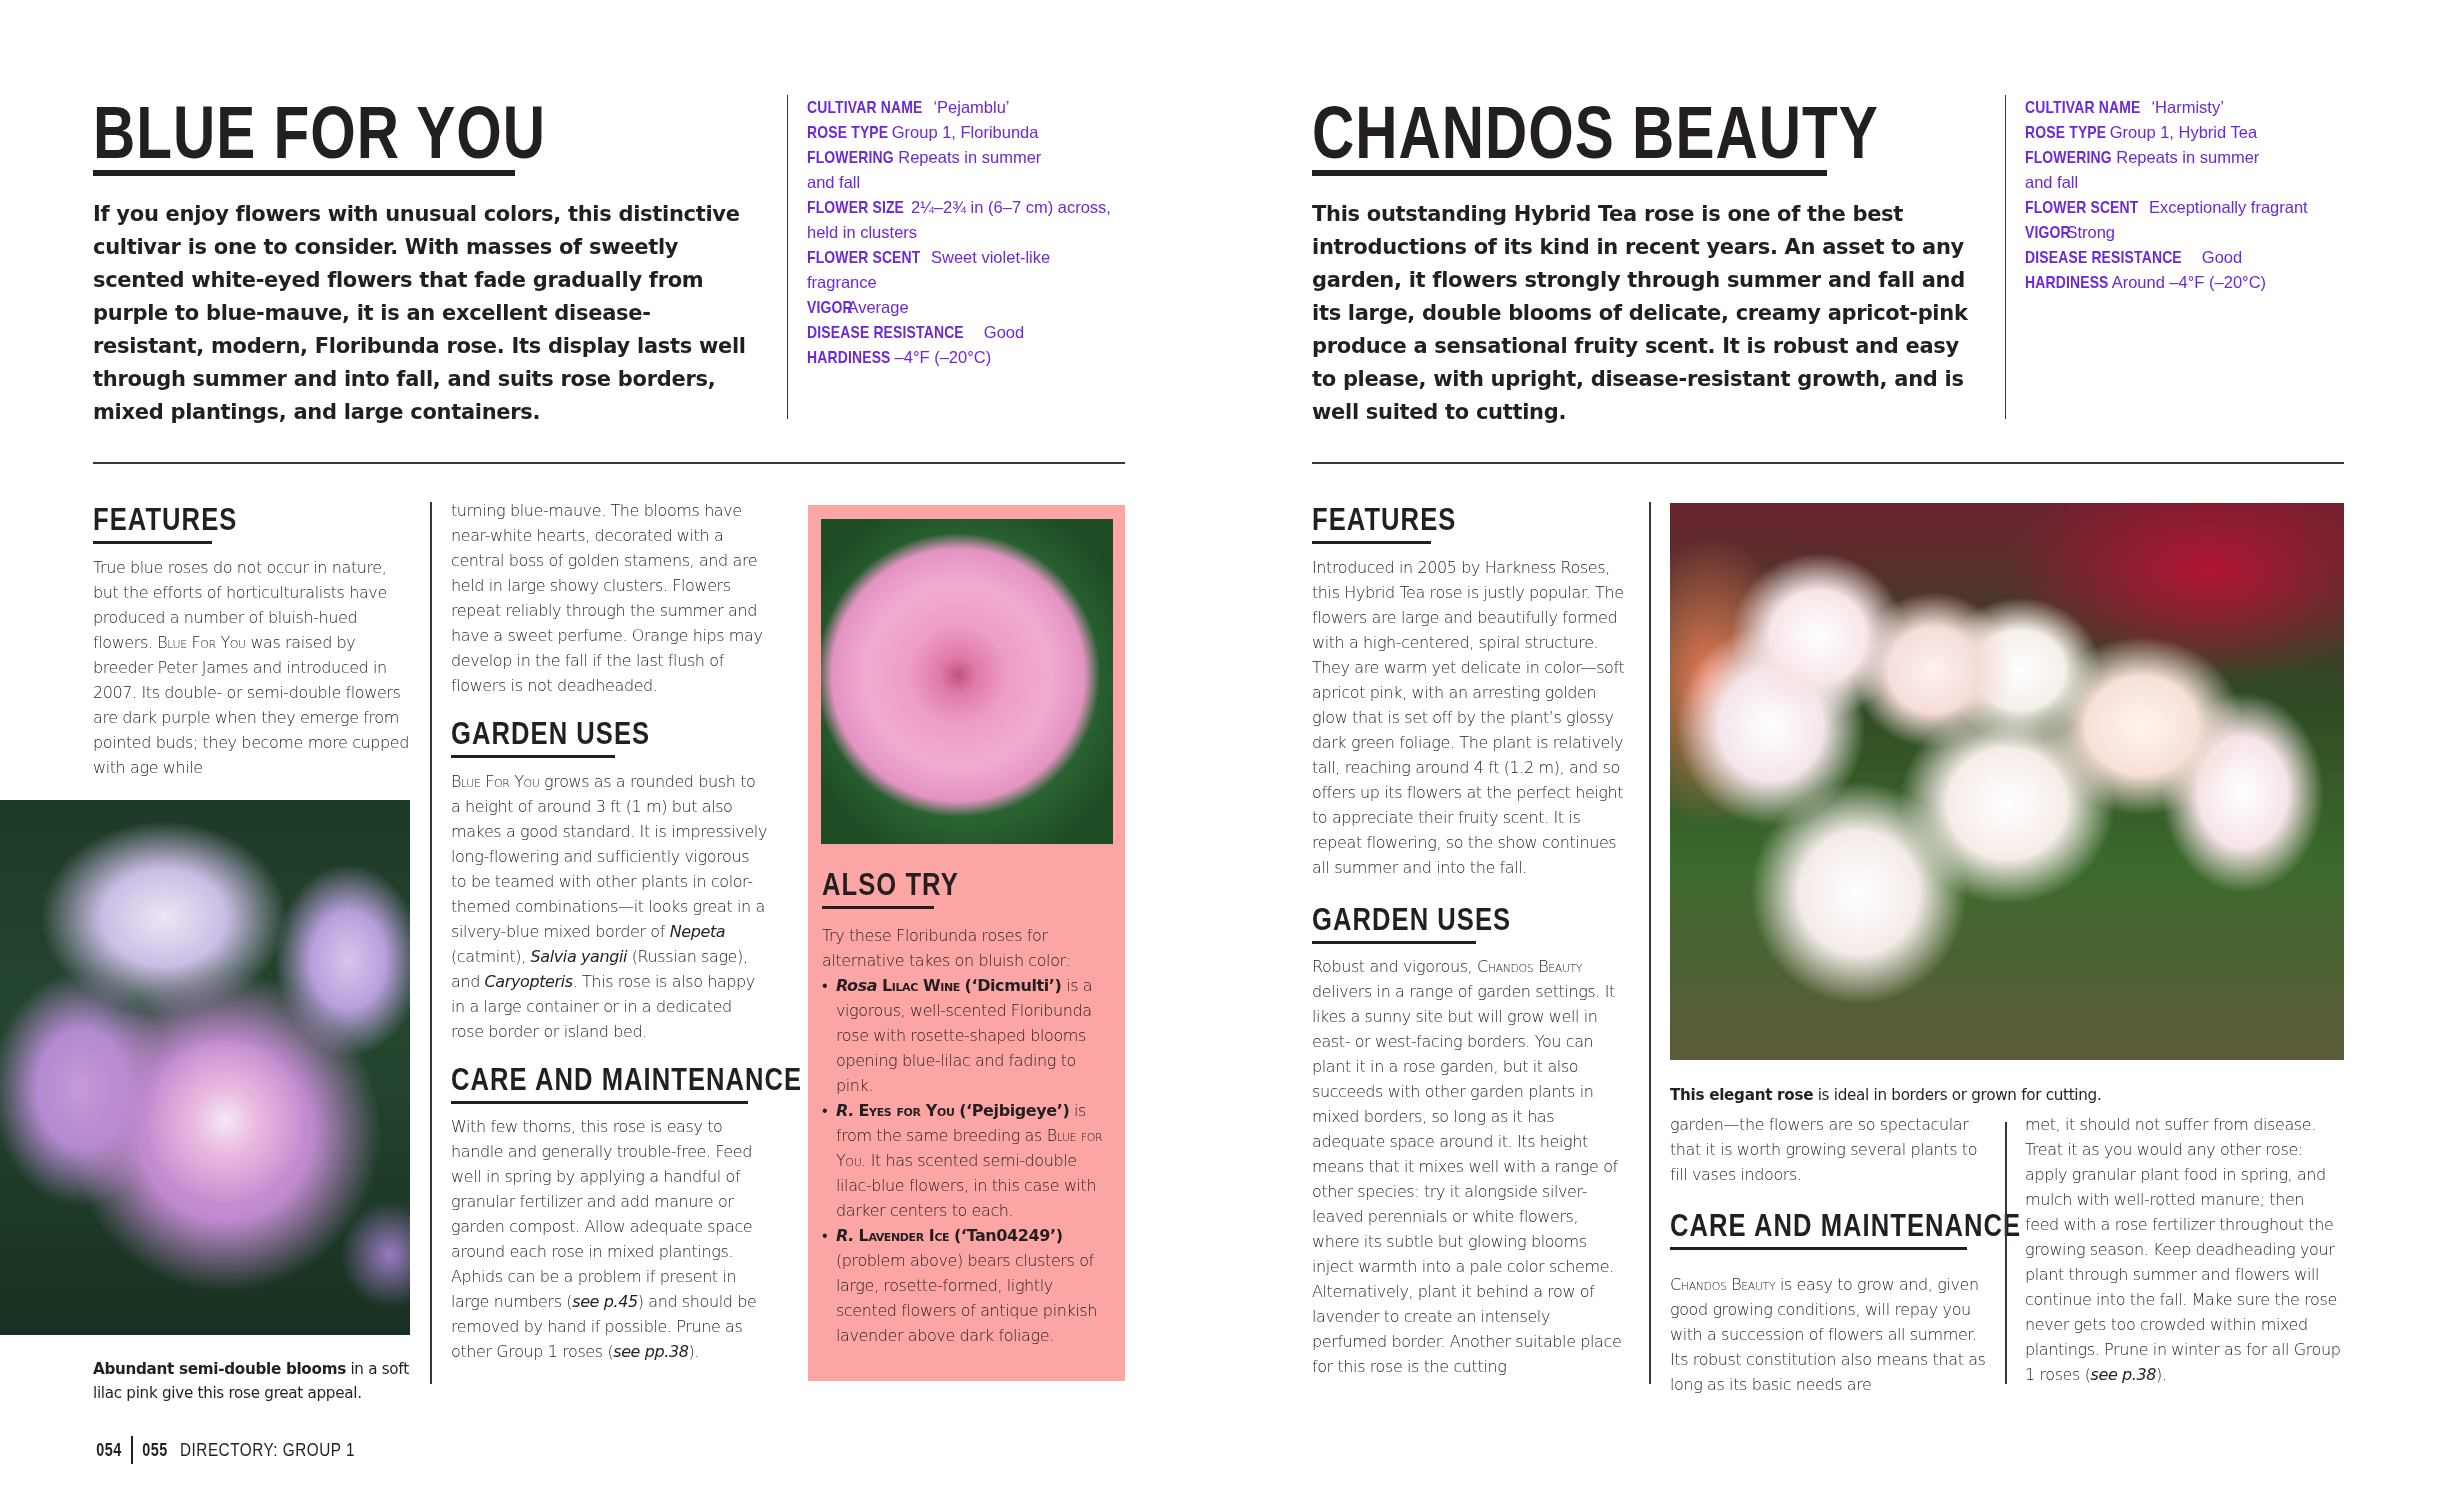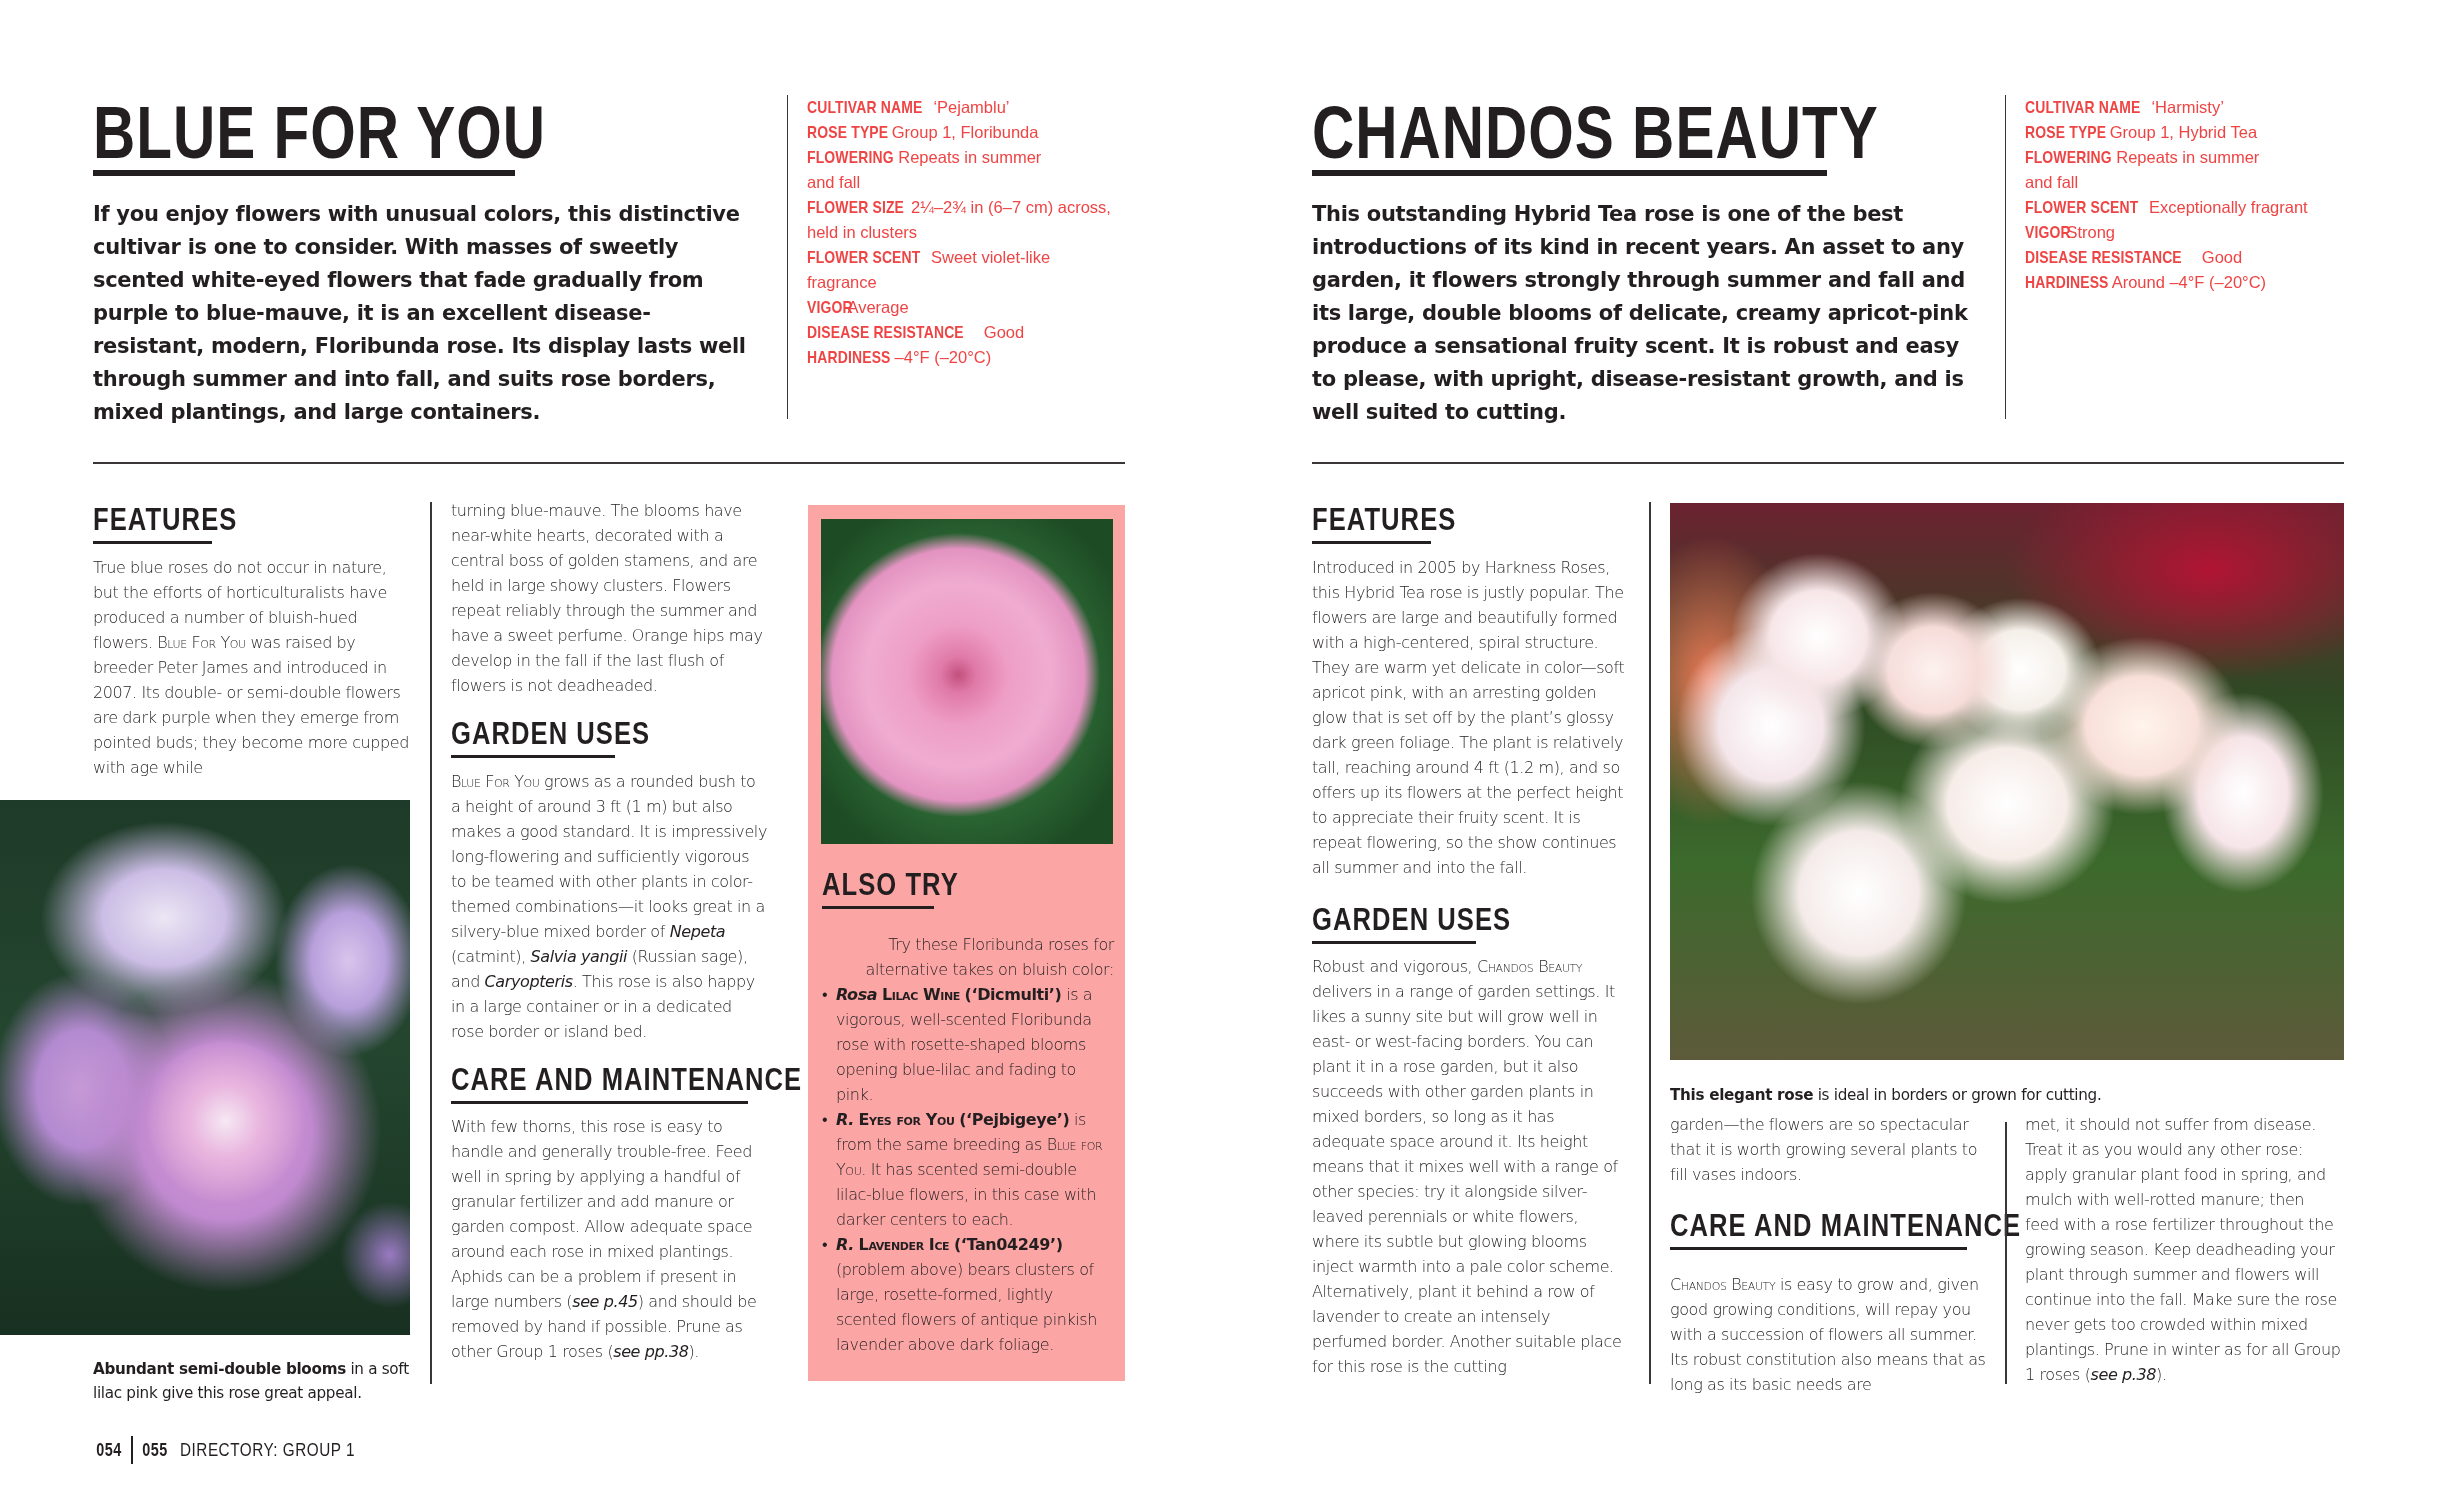--- a/index.html
+++ b/index.html
@@ -19,21 +19,21 @@
   }
   .title-rule { height: 5.7px; background: #231f20; }
 
   .intro {
     font-family: "DejaVu Sans", sans-serif; font-weight: 700;
     font-size: 21px; line-height: 33px; color: #231f20;
     letter-spacing: -0.3px;
   }
 
   .specs { border-left: 1.9px solid #3a3637; padding-left: 19px; }
-  .spec-row { font-size: 16.5px; line-height: 25px; color: #ef4444; font-family: "Liberation Sans", sans-serif; }
+  .spec-row { font-size: 16.5px; line-height: 25px; color: #6d28d9; font-family: "Liberation Sans", sans-serif; }
   .spec-label {
     font-family: "Liberation Sans", sans-serif; font-weight: 700;
     font-size: 17px; letter-spacing: 0.2px; display: inline-block;
     transform: scaleX(0.82); transform-origin: left center; margin-right: -19px;
   }
   .spec-val { font-weight: 400; }
 
   .hr { height: 1.9px; background: #3a3637; }
   .vline { width: 1.9px; background: #3a3637; }
 
@@ -149,21 +149,21 @@
     <div class="body-text" style="margin-top:10.2px;"><span>With few thorns, this rose is easy to handle and generally trouble-free. Feed well in spring by applying a handful of granular fertilizer and add manure or garden compost. Allow adequate space around each rose in mixed plantings. Aphids can be a problem if present in large numbers (</span><span class="it">see p.45</span><span>) and should be removed by hand if possible. Prune as other Group 1 roses (</span><span class="it">see pp.38</span><span>).</span></div>
   </div>
 
   <div class="abs gray-box" style="left:808px; top:505px; width:317px; height:876px;">
     <div class="photo photo-lav" style="left:12.7px; top:14px; width:292px; height:325px;" title="Pink rosette-formed Lavender Ice rose"></div>
     <div style="position:absolute; left:14px; top:363px; width:292px;">
       <div style="display:inline-block;">
         <span class="sec-head">ALSO TRY</span>
         <div class="sec-rule" style="width:112px;"></div>
       </div>
-      <div class="body-text" style="margin-top:23px;text-align:right;">Try these Floribunda roses for alternative takes on bluish color:</div>
+      <div class="body-text" style="margin-top:14px;">Try these Floribunda roses for alternative takes on bluish color:</div>
       <div class="body-text also-item">
         <span class="bullet">•</span>
         <span><span class="also-name it">Rosa</span> <span class="also-name sc">Lilac Wine</span> <span class="also-name">(‘Dicmulti’)</span> <span>is a vigorous, well-scented Floribunda rose with rosette-shaped blooms opening blue-lilac and fading to pink.</span></span>
       </div>
       <div class="body-text also-item">
         <span class="bullet">•</span>
         <span><span class="also-name it">R.</span> <span class="also-name sc">Eyes for You</span> <span class="also-name">(‘Pejbigeye’)</span> <span>is from the same breeding as </span><span class="sc">Blue for You</span><span>. It has scented semi-double lilac-blue flowers, in this case with darker centers to each.</span></span>
       </div>
       <div class="body-text also-item">
         <span class="bullet">•</span>

